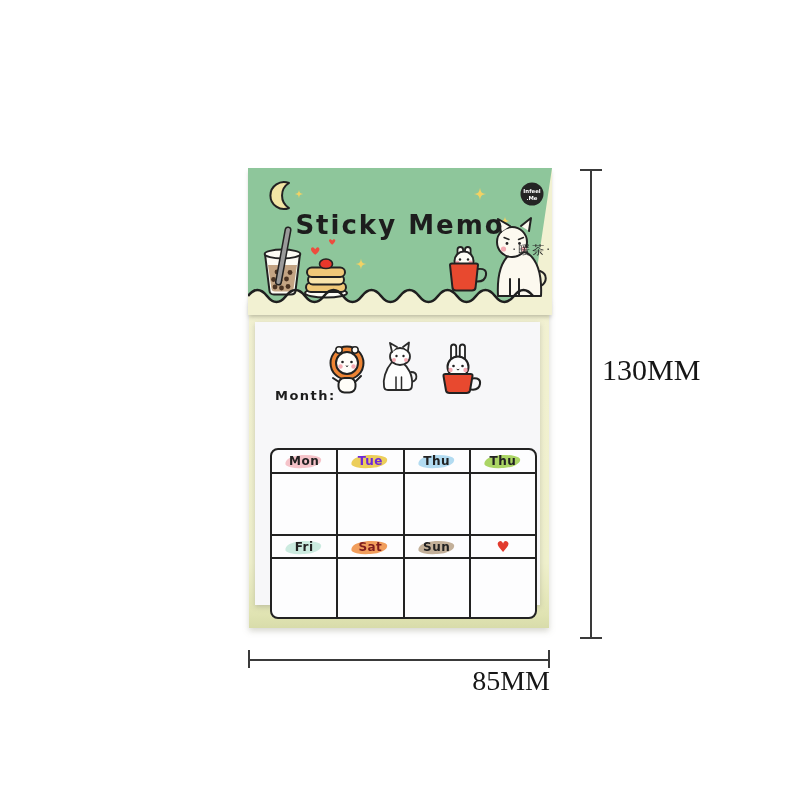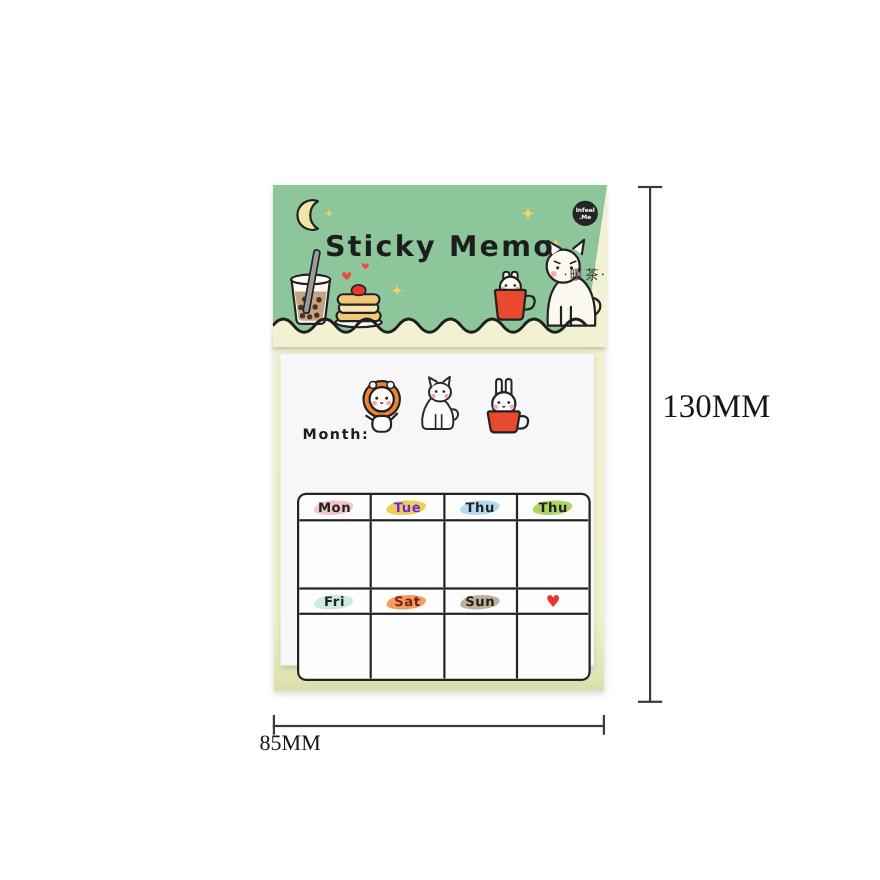--- a/index.html
+++ b/index.html
@@ -43,21 +43,21 @@
   
   .dim{background:#3a3a3a;position:absolute;}
   .v-line{left:590px;top:170px;width:2px;height:468px;}
   .v-cap-top{left:580px;top:169px;width:22px;height:2px;}
   .v-cap-bot{left:580px;top:637px;width:22px;height:2px;}
   .h-line{left:248px;top:659px;width:302px;height:2px;}
   .h-cap-l{left:248px;top:650px;width:2px;height:18px;}
   .h-cap-r{left:548px;top:650px;width:2px;height:18px;}
   .dim-label{position:absolute;font-family:"Liberation Serif",serif;color:#161616;}
   .lab-h{left:602px;top:353px;font-size:30px;}
-  .lab-w{left:236px;top:665px;width:302px;text-align:left;font-size:20px;}
+  .lab-w{left:248px;top:665px;width:302px;text-align:right;font-size:28px;}
 </style>
 </head>
 <body>
 
 <div class="stage">
 
   <div class="pad"></div>
 
   <div class="sheet">
     <svg width="285" height="88" viewBox="0 0 285 88">

